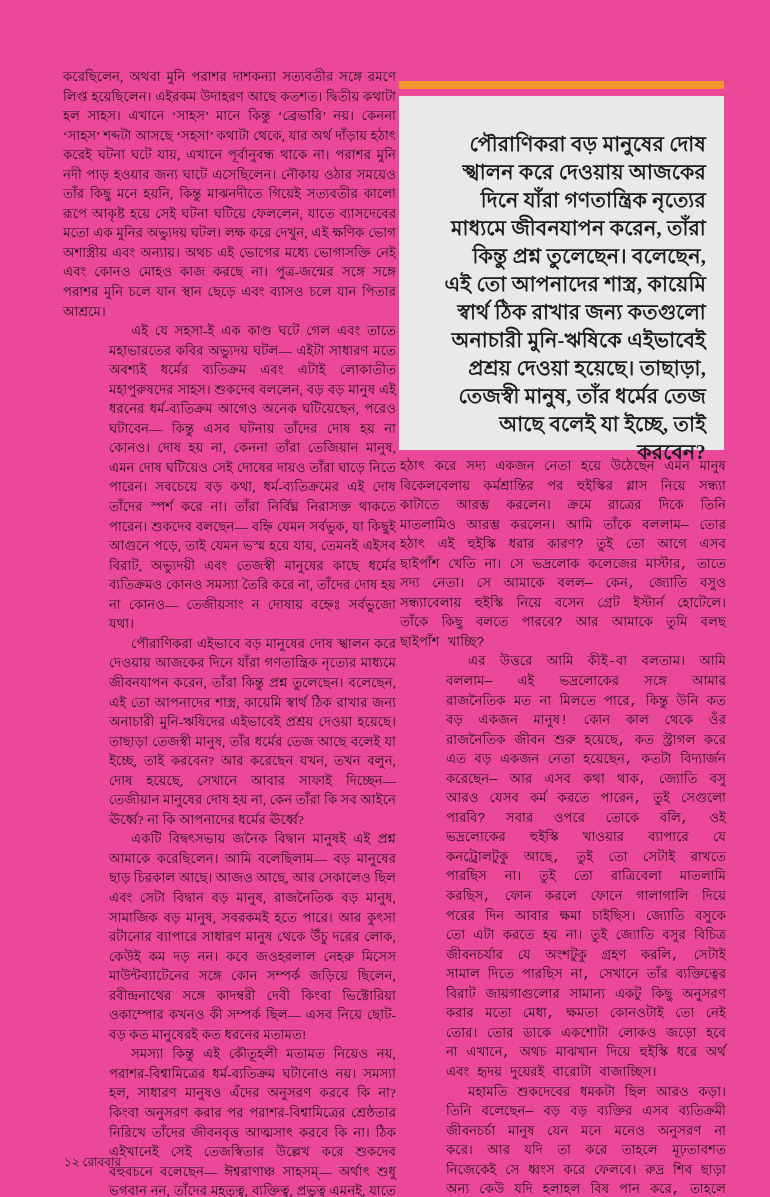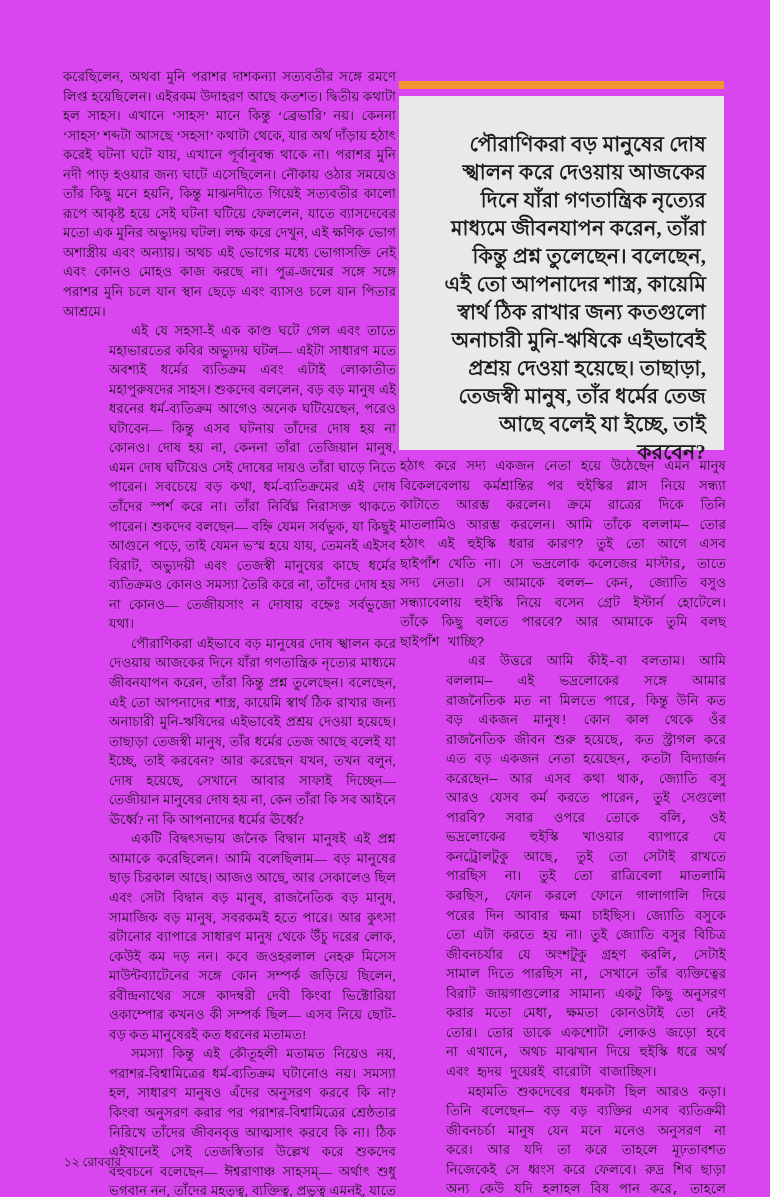--- a/index.html
+++ b/index.html
@@ -1,20 +1,20 @@
 <!DOCTYPE html>
 <html><head>
 <meta charset="utf-8">
 <style>
   * { margin:0; padding:0; box-sizing:border-box; }
   html,body { background:#ffffff; }
   .page {
     position:relative;
     width:770px; height:1197px;
-    background:#d946ef;
+    background:#ec4899;
     font-family:"Liberation Serif","DejaVu Serif",serif;
     color:#141414;
     overflow:hidden;
   }
   
   .col-left {
     position:absolute; left:63px; top:67px; width:333px;
   }
   
   .col-right {

